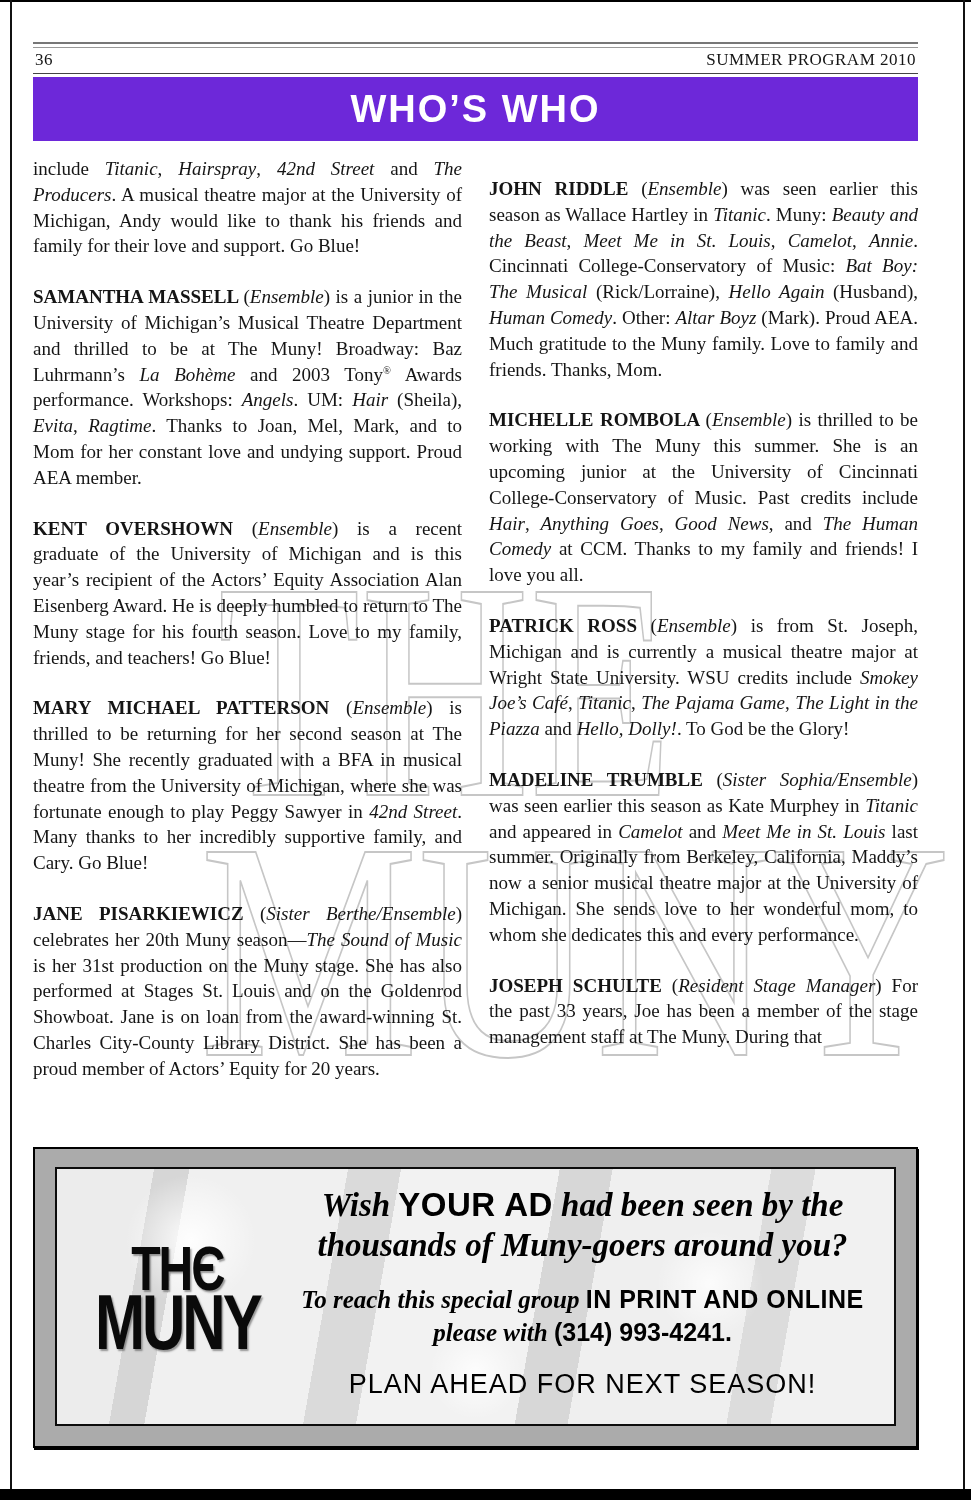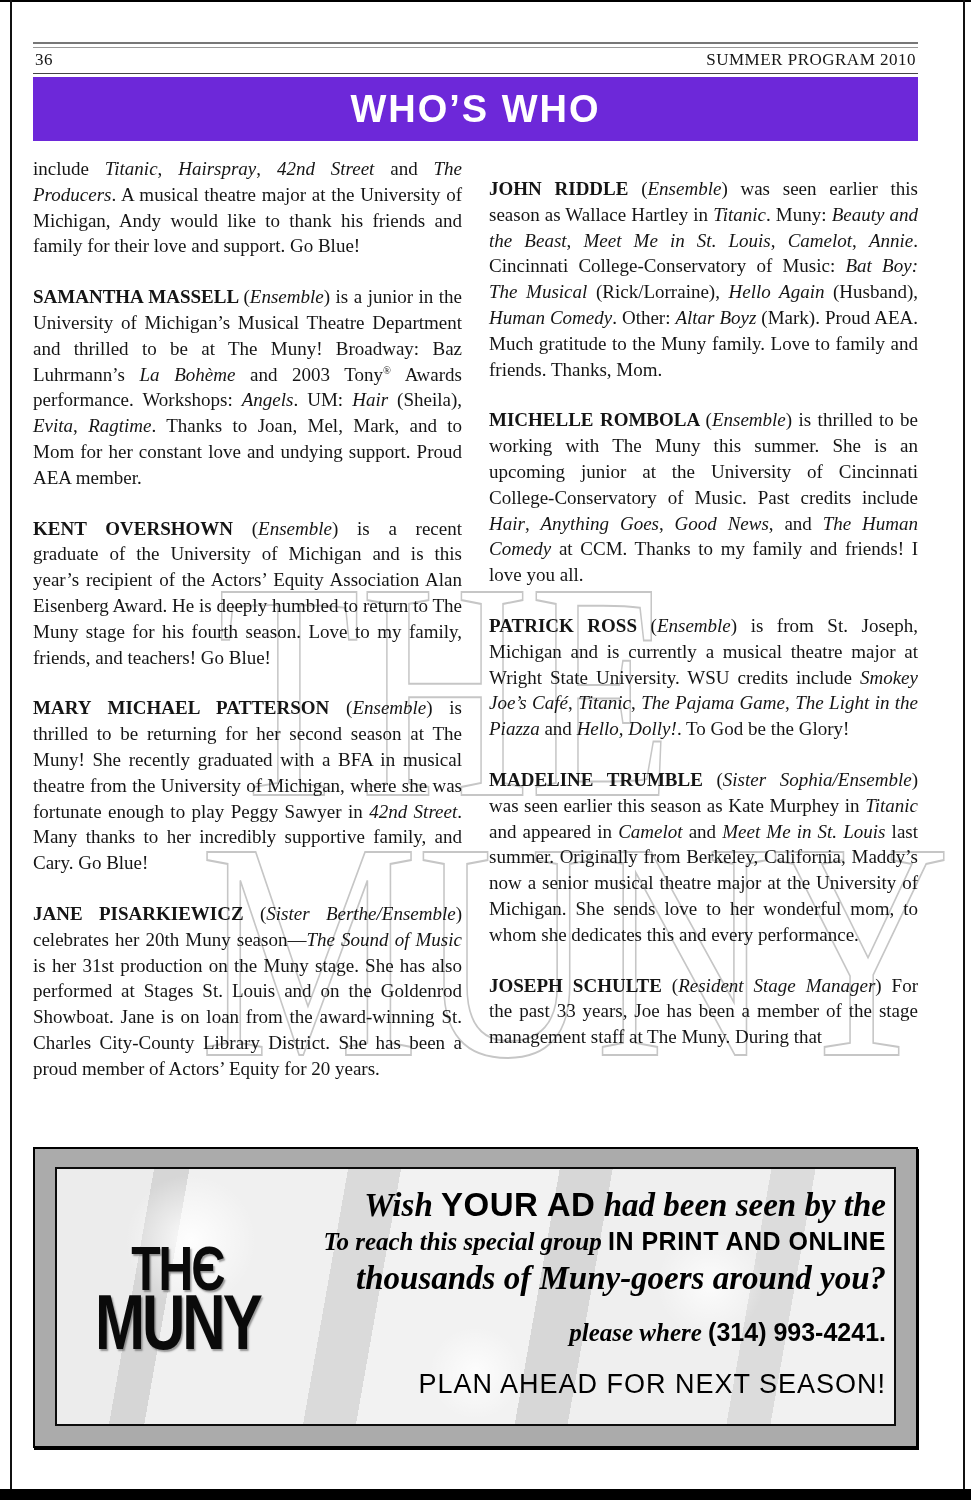--- a/index.html
+++ b/index.html
@@ -45,21 +45,21 @@
               radial-gradient(circle at 78% 45%, rgba(255,255,255,.8), rgba(255,255,255,0) 8%),
               linear-gradient(100deg,#ececec 0 11%,#d6d6d6 11% 15%,#f0f0f0 15% 33%,
                               #dadada 33% 39%,#f2f2f2 39% 57%,#d7d7d7 57% 63%,
                               #efefef 63% 81%,#dcdcdc 81% 86%,#f1f1f1 86% 100%);}
   .ad-logo{position:absolute;left:38px;top:72px;text-align:center;color:#0a0a0a;
            font-family:"Liberation Sans","DejaVu Sans",sans-serif;font-weight:bold;
            transform:scaleY(1.3);transform-origin:top left;
            text-shadow:1.5px 1.5px 1.5px rgba(40,40,40,.45);}
   .ad-logo .l1{display:block;font-size:48px;letter-spacing:-2px;line-height:44px;}
   .ad-logo .l2{display:block;font-size:60px;letter-spacing:-3px;line-height:50px;margin-top:-6px;}
-  .ad-text{position:absolute;left:222px;right:8px;top:16px;text-align:right;color:#000;}
+  .ad-text{position:absolute;left:222px;right:8px;top:16px;text-align:center;color:#000;}
   .ad-line{display:block;}
   .ad-h1,.ad-h2{font-size:33px;line-height:40px;}
   .ad-h2{margin-bottom:18px;}
   .ad-m{font-size:25px;line-height:33px;}
   .ad-plan{margin-top:20px;font-family:"Liberation Sans","DejaVu Sans",sans-serif;
            font-weight:normal;font-size:27px;letter-spacing:1px;}
   .seg-script{font-style:italic;font-weight:600;font-family:"Liberation Serif","DejaVu Serif",serif;}
   .seg-sans{font-family:"Liberation Sans","DejaVu Sans",sans-serif;font-weight:bold;letter-spacing:.5px;}
   .seg-sansbold{font-family:"Liberation Sans","DejaVu Sans",sans-serif;font-weight:bold;}
 </style>
@@ -108,20 +108,20 @@
     </div>
 
   <div class="ad-outer">
     <div class="ad-inner">
       <div class="ad-logo">
         <span class="l1">THЄ</span>
         <span class="l2">MUNY</span>
       </div>
       <div class="ad-text">
         <span class="ad-line ad-h1"><span class="seg-script">Wish </span><span class="seg-sans">YOUR AD</span><span class="seg-script"> had been seen by the</span></span>
+        <span class="ad-line ad-h2"><span class="seg-script">thousands of Muny-goers around you?</span></span>
         <span class="ad-line ad-m"><span class="seg-script">To reach this special group </span><span class="seg-sans">IN PRINT AND ONLINE</span></span>
-        <span class="ad-line ad-h2"><span class="seg-script">thousands of Muny-goers around you?</span></span>
-        <span class="ad-line ad-m"><span class="seg-script">please where </span><span class="seg-sansbold">(314) 993-4241.</span></span>
+        <span class="ad-line ad-m"><span class="seg-script">please with </span><span class="seg-sansbold">(314) 993-4241.</span></span>
         <span class="ad-line ad-plan">PLAN AHEAD FOR NEXT SEASON!</span>
       </div>
     </div>
   </div>
 </div>
 
 </body></html>

